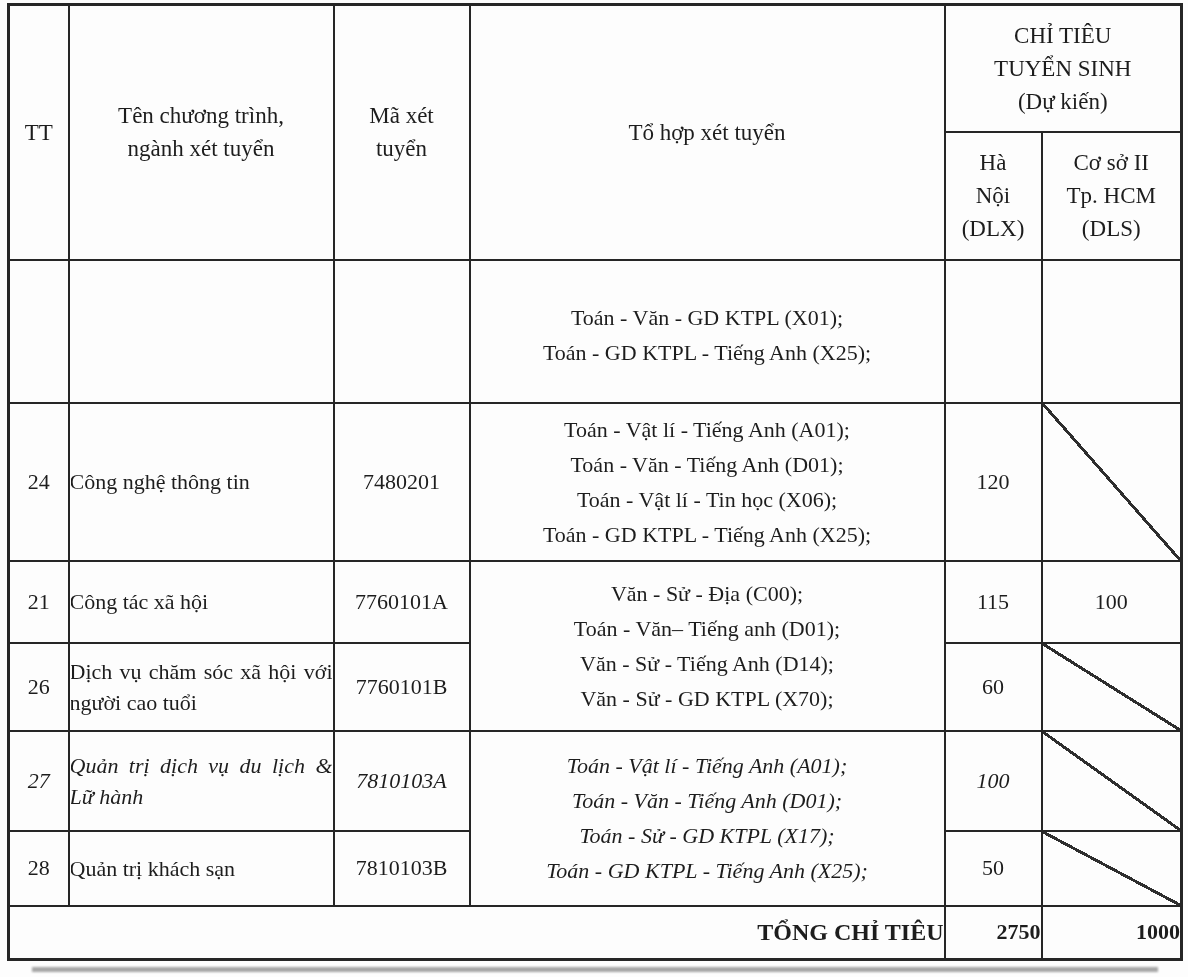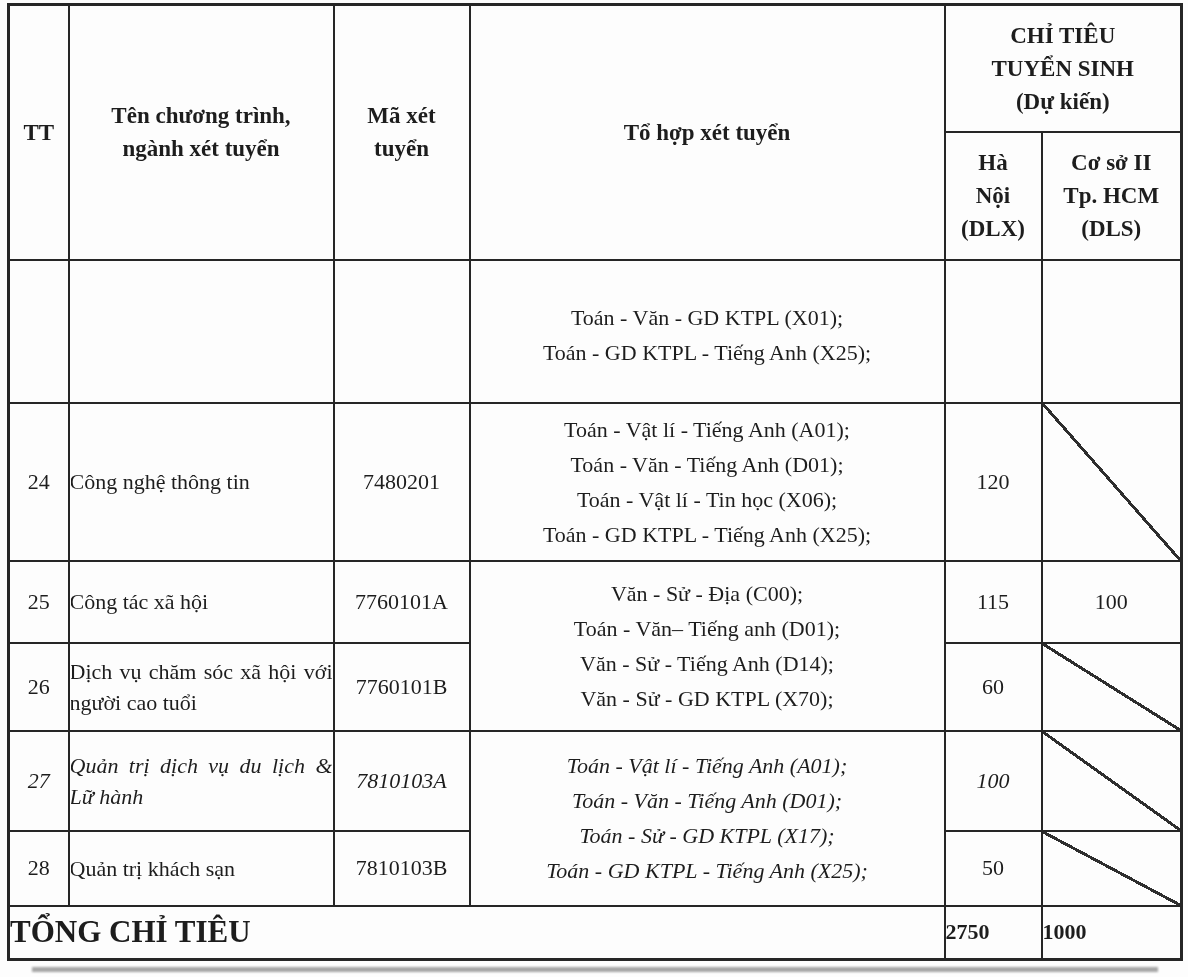--- a/index.html
+++ b/index.html
@@ -26,21 +26,21 @@
     border: 3px solid #262626;
   }
   table.quota th,
   table.quota td {
     border: 2px solid #262626;
     padding: 0;
     vertical-align: middle;
     overflow: hidden;
   }
   th {
-    font-weight: bold;
+    font-weight: normal;
     font-size: 23px;
     line-height: 33px;
     text-align: center;
     white-space: pre-line;
   }
   td {
     font-size: 22px;
   }
   .combos {
     text-align: center;
@@ -65,27 +65,27 @@
     background: linear-gradient(
       to top right,
       rgba(0,0,0,0) calc(50% - 1.5px),
       #2e2e2e calc(50% - 1.5px),
       #2e2e2e calc(50% + 1.5px),
       rgba(0,0,0,0) calc(50% + 1.5px)
     );
   }
   .footer-label {
     font-weight: bold;
-    font-size: 31px;
-    text-align: left;
+    font-size: 24px;
+    text-align: right;
   }
   .footer-num {
     font-weight: bold;
     font-size: 22px;
-    text-align: left;
+    text-align: right;
   }
   .bottom-shadow {
     position: absolute;
     left: 32px;
     top: 967px;
     width: 1126px;
     height: 5px;
     background: #a6a6a6;
     filter: blur(1px);
   }
@@ -151,21 +151,21 @@
       <td class="num">7480201</td>
       <td class="combos">Toán - Vật lí - Tiếng Anh  (A01);
 Toán - Văn - Tiếng Anh  (D01);
 Toán - Vật lí - Tin học (X06);
 Toán - GD KTPL - Tiếng Anh  (X25);</td>
       <td class="num">120</td>
       <td class="diag"></td>
     </tr>
 
     <tr class="r25">
-      <td class="num">25</td>
+      <td class="num">21</td>
       <td class="name-cell">Công tác xã hội</td>
       <td class="num">7760101A</td>
       <td rowspan="2" class="combos">Văn - Sử - Địa  (C00);
 Toán - Văn– Tiếng anh  (D01);
 Văn - Sử - Tiếng Anh  (D14);
 Văn - Sử - GD KTPL  (X70);</td>
       <td class="num">115</td>
       <td class="num">100</td>
     </tr>
 

